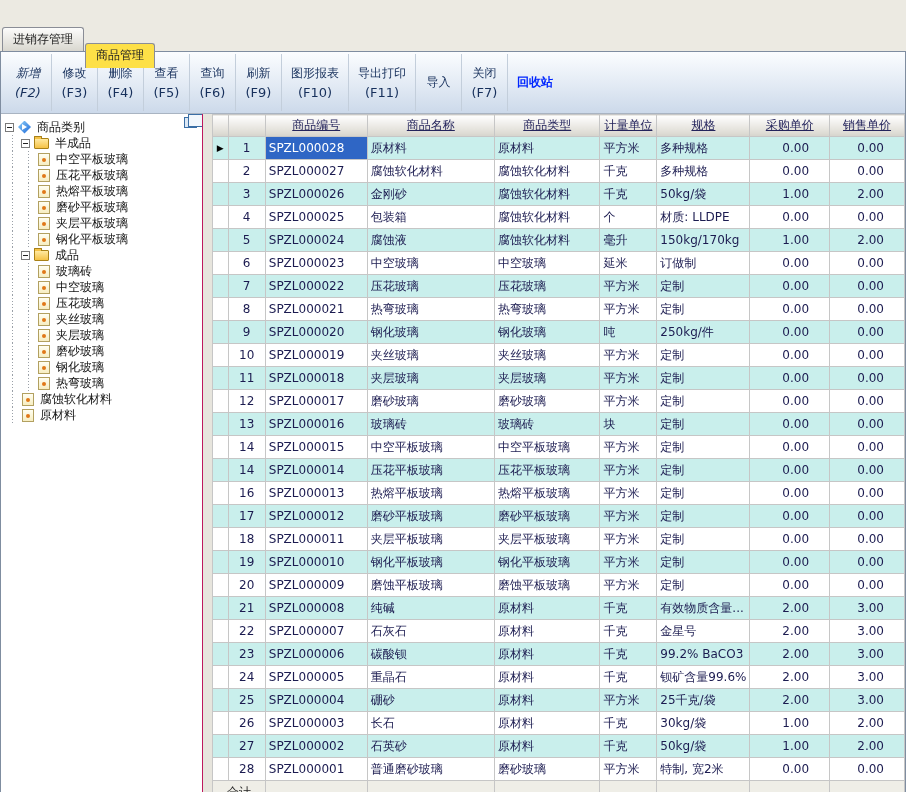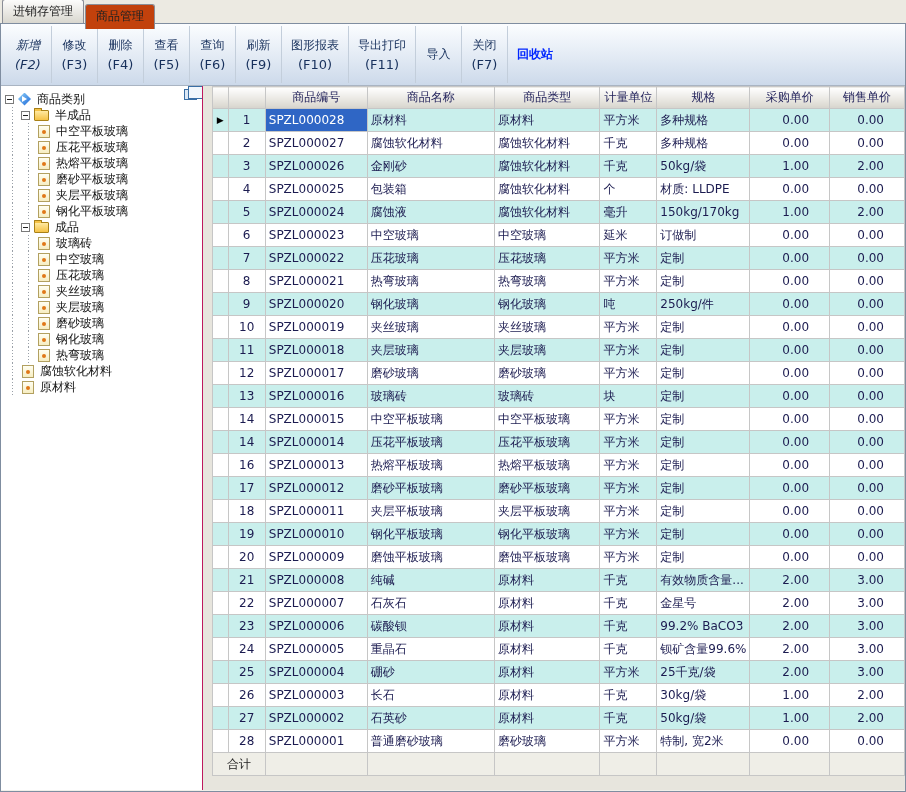--- a/index.html
+++ b/index.html
@@ -5,27 +5,27 @@
   * { box-sizing: border-box; }
   html,body { margin:0; padding:0; }
   body {
     width:906px; height:792px; overflow:hidden;
     background:#eceae2;
     font-family:"DejaVu Sans","Liberation Sans",sans-serif;
     font-size:12px; color:#1b1b50;
     --accent:#0026ff; --selection:#2f66c5; --rowalt:#c9efec; --gridline:#c6c6c6; --tbtext:#17305c;
   }
   
-  .tabstrip { height:23px; display:flex; align-items:flex-end; padding-left:2px; }
+  .tabstrip { height:23px; display:flex; align-items:flex-end; padding-left:2px;margin-top:28px; }
   .tab {
     padding:3px 10px 3px; margin-right:1px;
     border:1px solid #8a8d96; border-bottom:none; border-radius:3px 3px 0 0;
     background:linear-gradient(#fcfcfb,#d9d7cf); color:#222; cursor:default; white-space:nowrap;
   }
-  .tab.active { background:#c2410c; position:relative; top:6px; padding-bottom:4px; z-index:2; }
+  .tab.active { background:#fde047; position:relative; top:17px; padding-bottom:4px; z-index:2; }
   
   .main { height:769px; border:1px solid #7f8da0; background:#f0efe9; position:relative; }
   
   .toolbar {
     height:62px; display:flex; align-items:stretch; padding:2px 4px;
     background:linear-gradient(#fbfdff,#e2eaf4 55%,#ccd9ea);
     border-bottom:1px solid #a9b4c2;
   }
   .tbtn {
     min-width:46px; padding:4px 9px; display:flex; flex-direction:column;
@@ -84,21 +84,21 @@
   .icon-page::after { content:""; position:absolute; left:3px; top:4px; width:4px; height:4px; border-radius:50%; background:#e07818; }
   .tlabel { padding:0 2px; color:#121212; }
   
   table { border-collapse:collapse; table-layout:fixed; background:#fff; }
   th,td {
     border:1px solid var(--gridline); height:23px; padding:0 3px;
     overflow:hidden; white-space:nowrap; font-weight:normal; font-size:12px;
   }
   thead th {
     background:linear-gradient(#ffffff,#e6e4de 65%,#d6d4cc);
-    color:#24245c; text-align:center; height:22px;
+    color:#24245c; text-align:center; height:22px;text-decoration:underline;
   }
   tbody td { background:#fff; color:#1b1b50; }
   tbody tr.alt td { background:var(--rowalt); }
   td.ind { padding:0; text-align:center; font-size:9px; color:#000; }
   td.num { text-align:center; }
   td.money { text-align:right; padding-right:20px; }
   td.sel { background:var(--selection) !important; color:#fff !important; }
   tfoot td { background:#efeee7; color:#222; }
   tfoot td.lbl { text-align:center; }
 </style>

